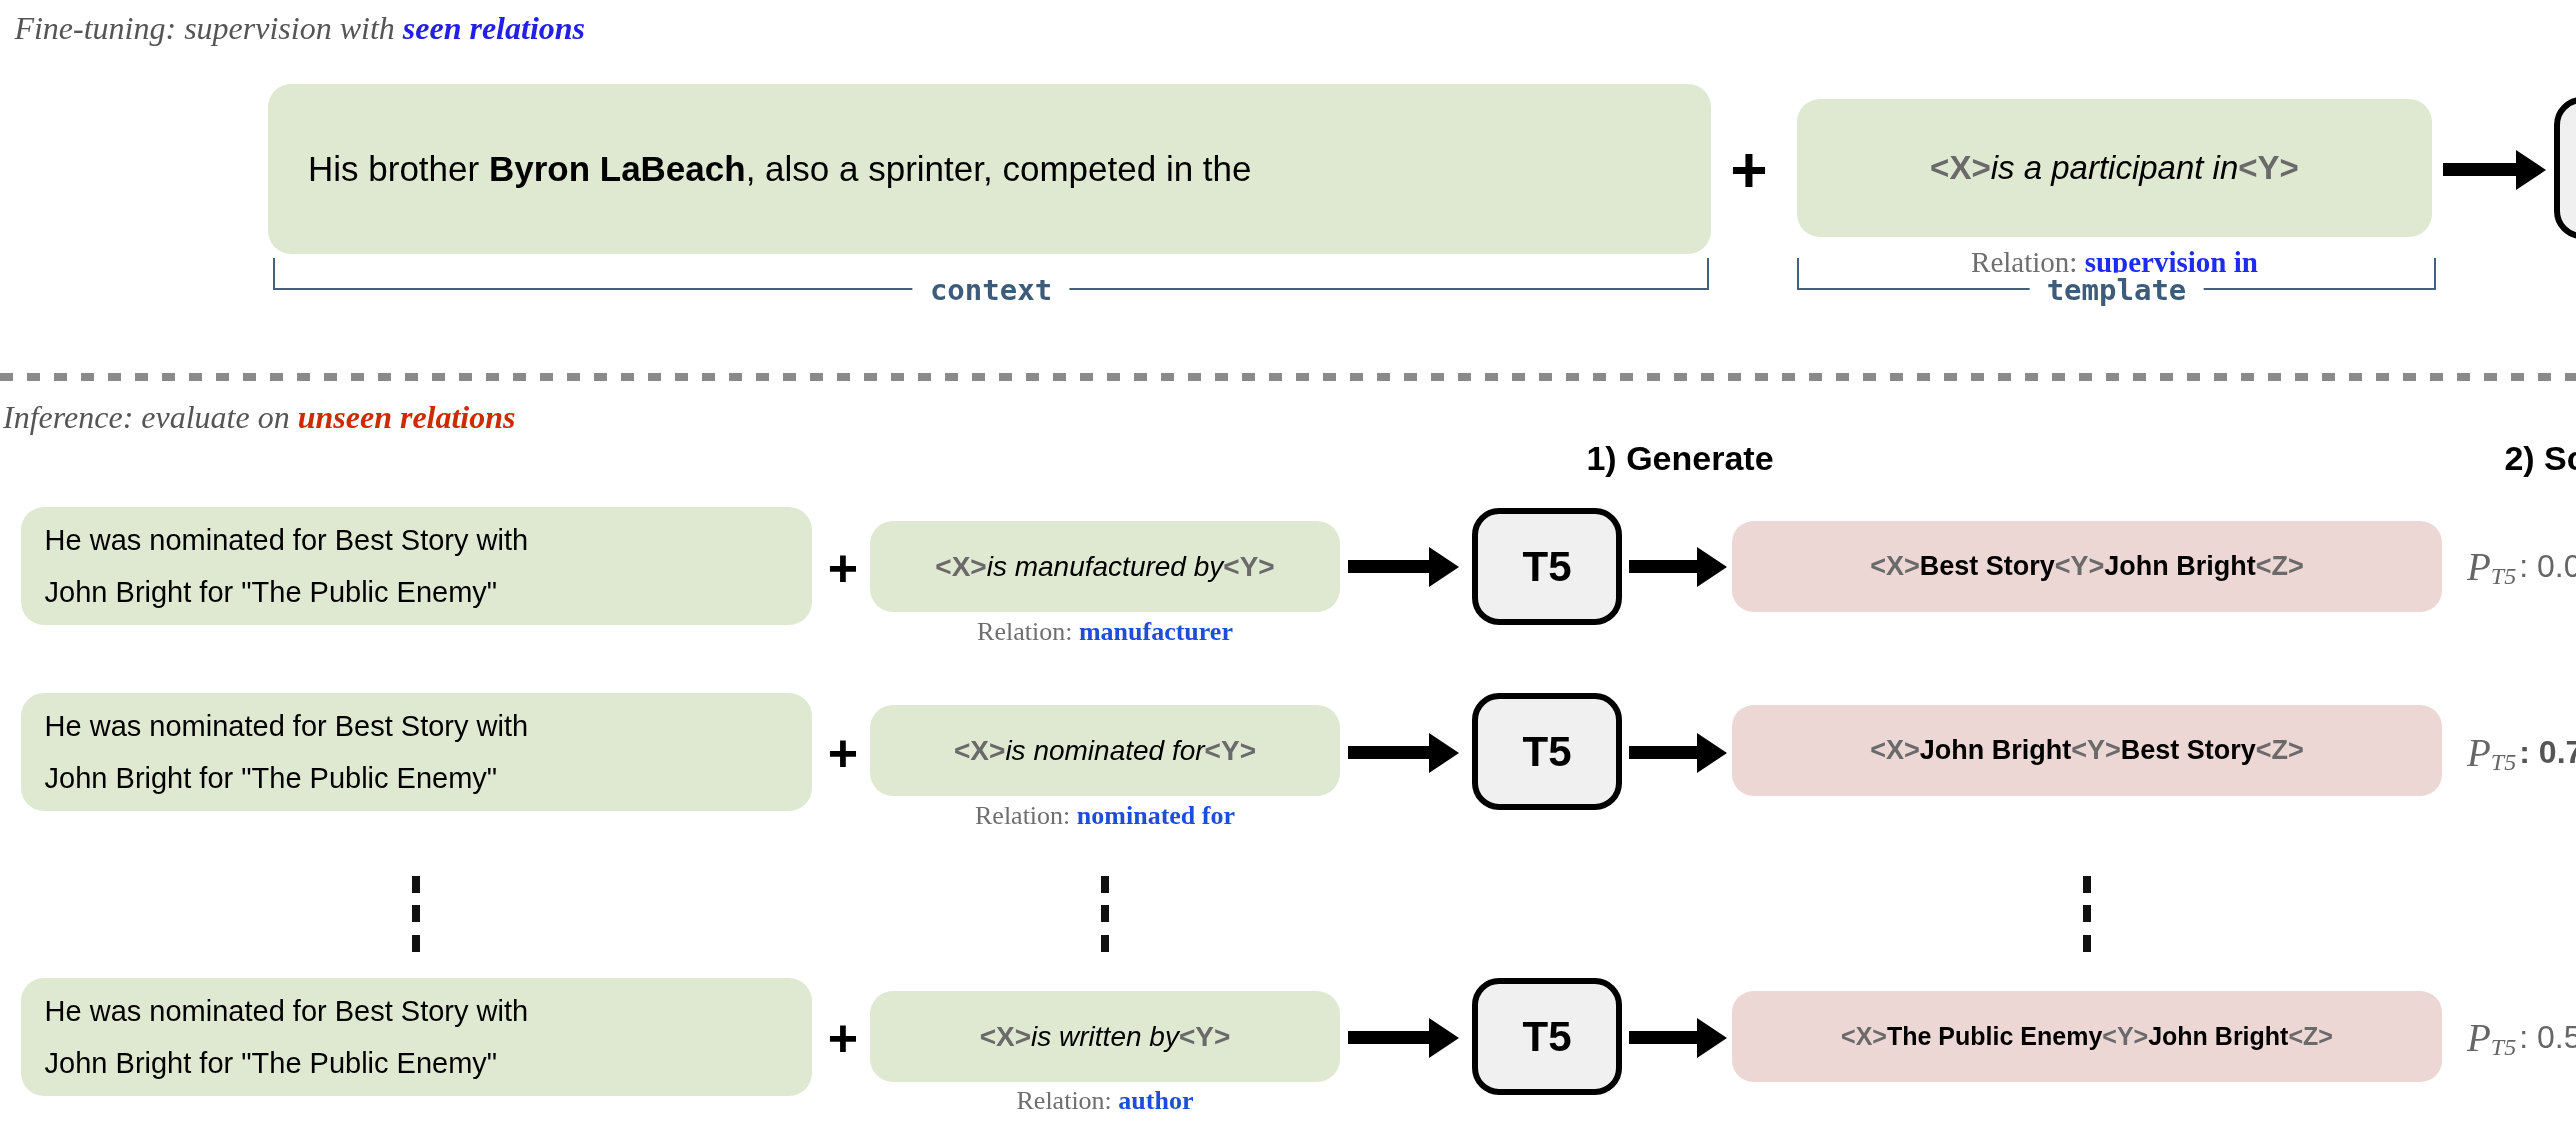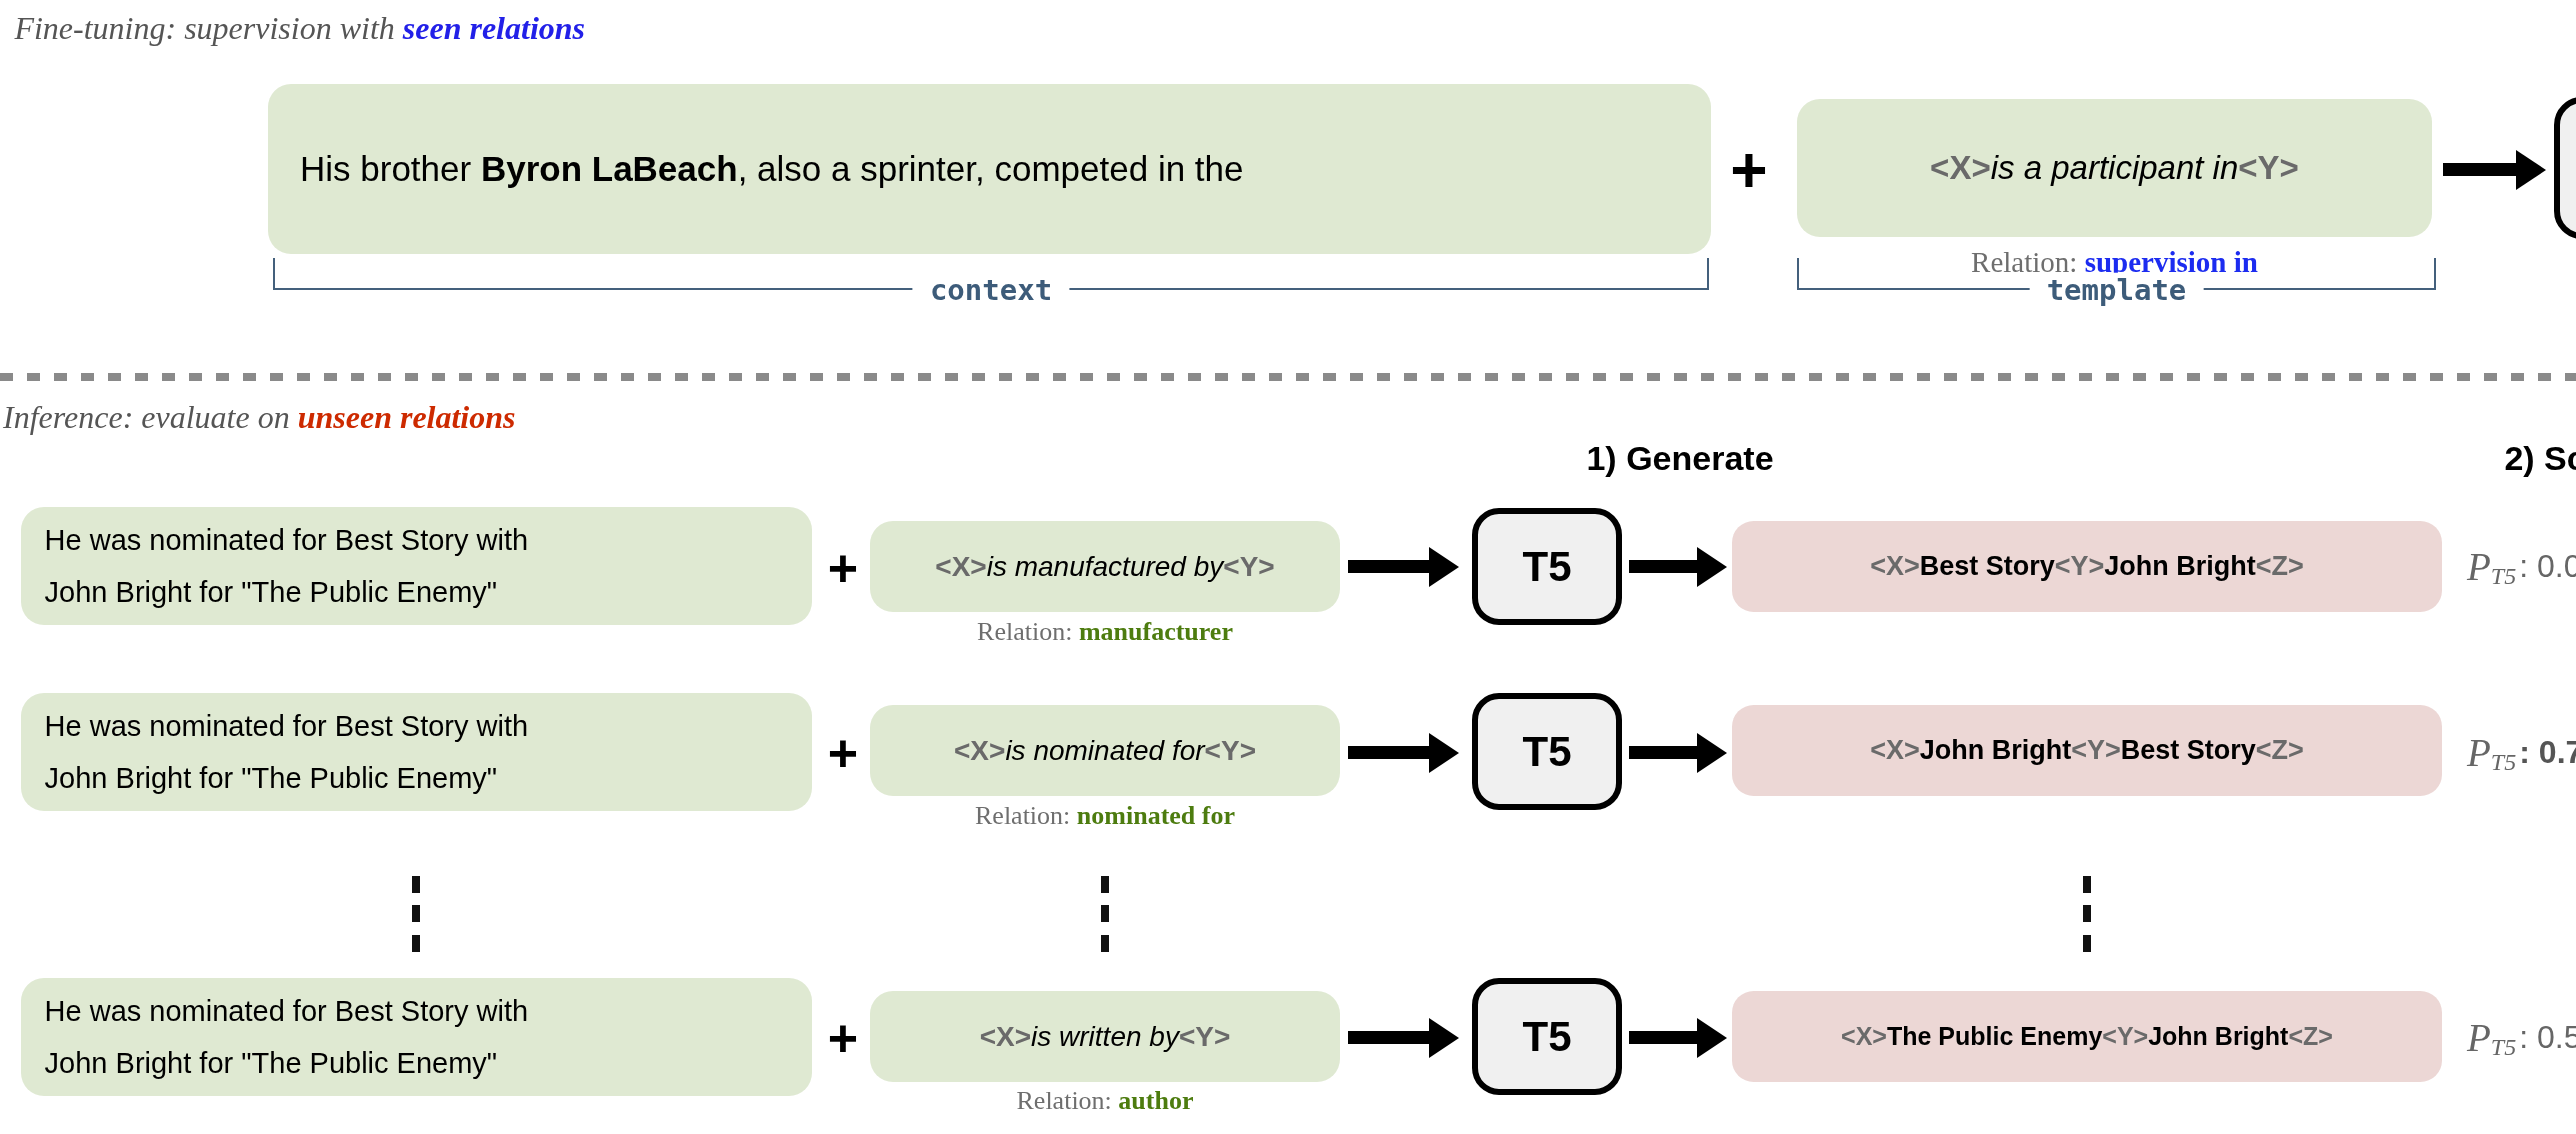--- a/index.html
+++ b/index.html
@@ -6,34 +6,34 @@
   #canvas{position:relative;width:4105px;height:1135px;background:#fff;overflow:hidden;
           font-family:"Liberation Sans",sans-serif;color:#000;}
   .abs{position:absolute;}
   
   .sec-title{font-family:"Liberation Serif",serif;font-style:italic;font-size:32px;color:#555;white-space:nowrap;}
   .sec-title .hl-blue{color:#2220e8;font-weight:bold;}
   .sec-title .hl-red{color:#cd2a00;font-weight:bold;}
   
   .gbox{background:#dfe9d2;border-radius:23px;display:flex;align-items:center;justify-content:center;}
   .pbox{background:#ecd7d5;border-radius:21.6px;display:flex;align-items:center;justify-content:center;white-space:nowrap;}
-  .ctxbox{background:#dfe9d2;border-radius:23px;display:flex;flex-direction:column;justify-content:center;align-items:flex-start;padding-left:32px;box-sizing:border-box;}
+  .ctxbox{background:#dfe9d2;border-radius:23px;display:flex;flex-direction:column;justify-content:center;align-items:flex-start;padding-left:40px;box-sizing:border-box;}
   .t5box{background:#f0f0f0;border:6.7px solid #000;border-radius:28px;display:flex;align-items:center;justify-content:center;box-sizing:border-box;font-weight:bold;}
   .tag{color:#6a6a6a;font-weight:bold;}
   .tpl-mid{font-style:italic;color:#000;}
   .ent{color:#000;font-weight:bold;}
   .plus{font-weight:bold;font-size:64px;text-align:center;line-height:82px;}
   
   .arrow{display:flex;align-items:center;}
   .arrow .shaft{flex:1;height:12.4px;background:#000;}
   .arrow .head{width:0;height:0;border-left:30px solid #000;border-top:20.6px solid transparent;border-bottom:20.6px solid transparent;}
   
   .relline{text-align:center;font-family:"Liberation Serif",serif;font-size:27px;color:#6e6e6e;white-space:nowrap;}
   .relline .rv-blue{color:#1c2cf0;font-weight:bold;}
-  .relline .rv-red{color:#4d7c0f;font-weight:bold;}
+  .relline .rv-red{color:#1d4ed8;font-weight:bold;}
   
   .bracket{border-left:2.6px solid #44607c;border-right:2.6px solid #44607c;border-bottom:2.6px solid #44607c;}
   .bracket .lbl{position:absolute;left:50%;bottom:0;transform:translate(-50%,55%);background:#fff;padding:0 17.5px;
     font-family:"DejaVu Sans Mono",monospace;font-weight:bold;font-size:29px;color:#3d5c7a;white-space:nowrap;}
   
   .dashsep{background:repeating-linear-gradient(90deg,#8a8a8a 0 13.4px,transparent 13.4px 27px);}
   
   .stephdr{font-size:34px;font-weight:bold;text-align:center;white-space:nowrap;}
   
   .score{display:flex;align-items:center;color:#666;white-space:nowrap;}

